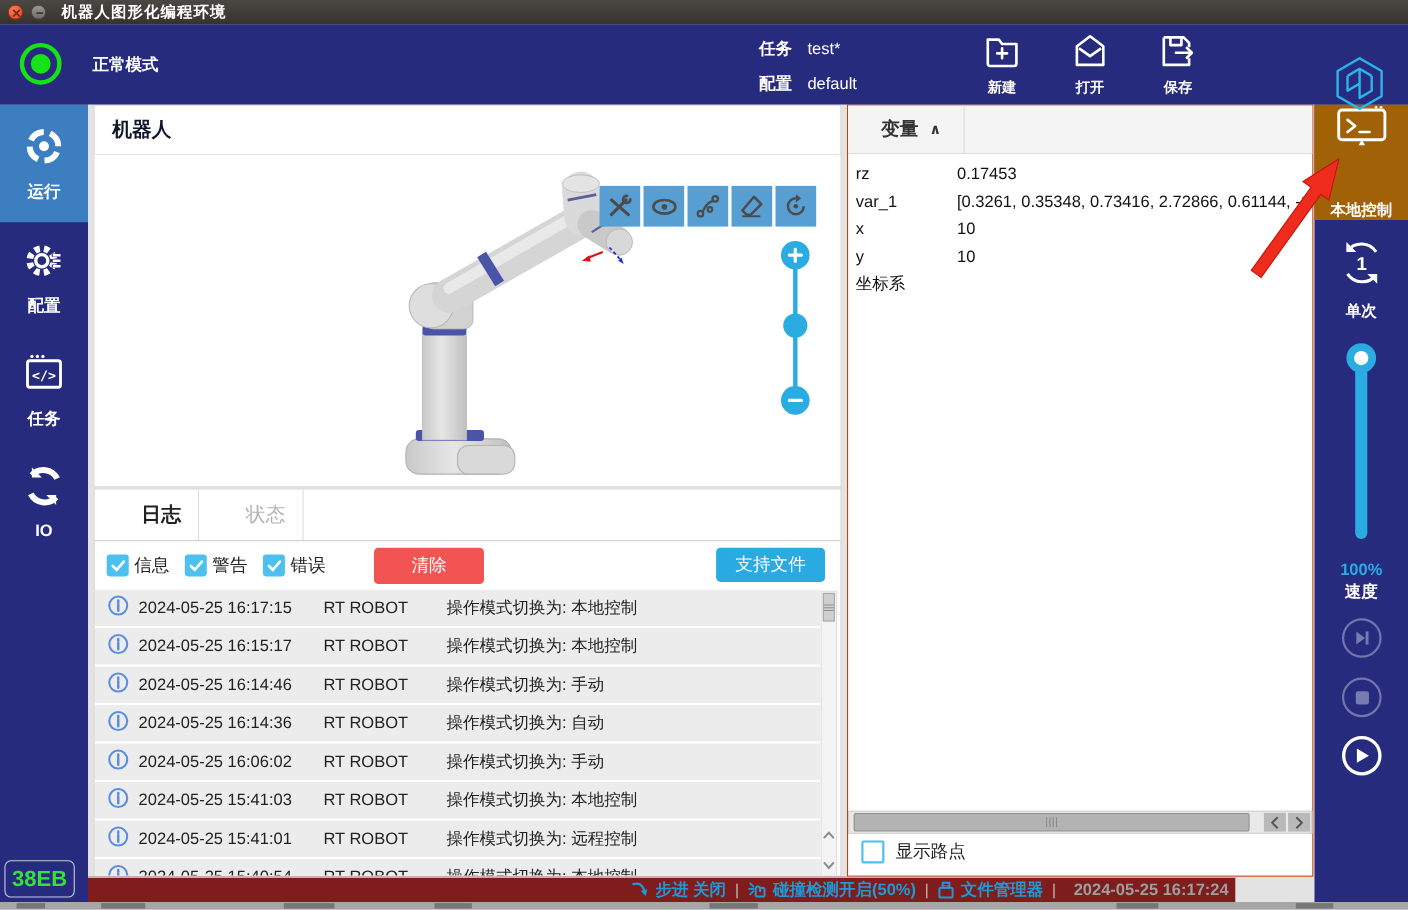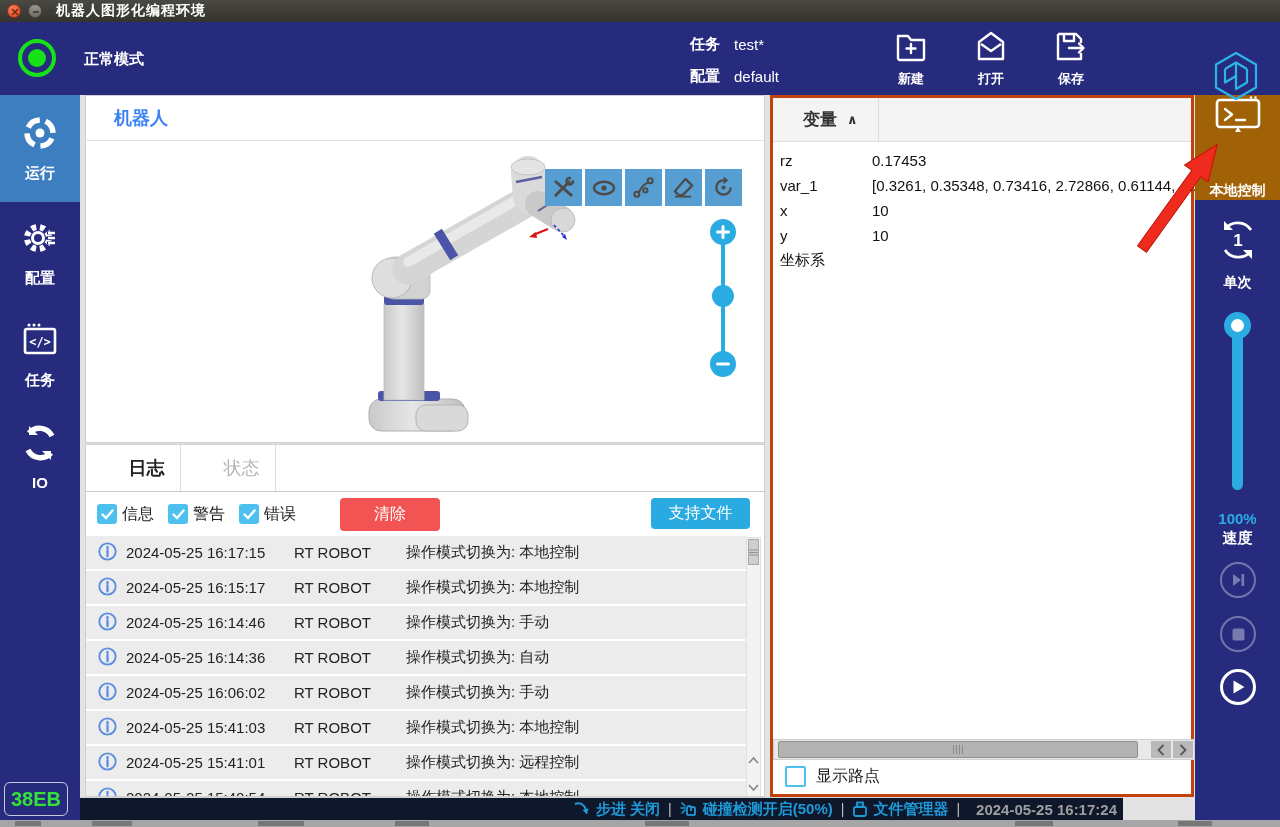--- a/index.html
+++ b/index.html
@@ -40,21 +40,21 @@
   .badge { position:absolute; left:4px; bottom:4px; width:64px; height:34px; border:1px solid rgba(255,255,255,.75);
     border-radius:6px; color:#35e03a; font-size:20px; font-weight:bold; display:flex; align-items:center; justify-content:center; }
 
   
   .content-bg { position:absolute; left:80px; top:95px; width:1115px; height:725px; background:#e3e3e3; }
 
   
   .robot-panel { position:absolute; left:85px; top:95px; width:680px; height:348px; background:#fff;
     border:1px solid #cfcfcf; }
   .panel-header { height:45px; border-bottom:1px solid #e2e2e2; display:flex; align-items:center; }
-  .panel-header .ptitle { margin-left:28px; font-size:18px; font-weight:bold; color:#3b82f6; }
+  .panel-header .ptitle { margin-left:16px; font-size:18px; font-weight:bold; color:#0f172a; }
   .robot-view { position:relative; height:301px; background:#fff; overflow:hidden; }
   .view-toolbar { position:absolute; left:459px; top:28px; display:flex; gap:3px; }
   .vt-btn { width:37px; height:37px; background:#579fd3; display:flex; align-items:center; justify-content:center; cursor:pointer; }
   .zoomctl { position:absolute; left:622px; top:78px; width:30px; height:160px; }
   .zoomctl .zline { position:absolute; left:13px; top:14px; width:4px; height:128px; background:#2aace3; }
   .zbtn { position:absolute; left:2px; width:26px; height:26px; border-radius:50%; background:#2aace3;
     display:flex; align-items:center; justify-content:center; cursor:pointer; }
   .zknob { position:absolute; left:4px; top:66px; width:22px; height:22px; border-radius:50%; background:#2aace3; cursor:pointer; }
 
   
@@ -81,21 +81,21 @@
   .logrow .t { margin-left:8px; width:168px; }
   .logrow .s { width:112px; }
   .logrow .m { flex:1; }
   .log-vscroll { position:absolute; right:3px; top:92px; width:15px; height:260px; background:#f3f3f3; border:1px solid #e0e0e0; }
   .log-thumb { position:absolute; left:1px; top:1px; width:11px; height:26px; background:#cfcfcf; border:1px solid #a8a8a8;
     display:flex; align-items:center; justify-content:center; }
   .log-chevrons { position:absolute; right:3px; top:308px; width:15px; height:44px; display:flex; flex-direction:column;
     align-items:center; justify-content:space-between; }
 
   
-  .right-panel { position:absolute; left:770px; top:95px; width:424px; height:702px; background:#fff; border:3px solid #c2410c; }
+  .right-panel { position:absolute; left:770px; top:95px; width:424px; height:702px; background:#fff; border:1px solid #c2410c; }
   .vars-header { position:relative; height:44px; background:#f4f4f4; border-bottom:1px solid #ddd;
     display:flex; align-items:center; }
   .vars-header .vtitle { margin-left:30px; font-size:17px; font-weight:bold; color:#333; }
   .vars-header .caret { margin-left:10px; font-size:13px; font-weight:bold; color:#333; }
   .vars-header .vdiv { position:absolute; left:105px; top:0; width:1px; height:44px; background:#ddd; }
   .vars-rows { position:absolute; left:0; top:50px; width:422px; }
   .varrow { display:flex; height:25px; align-items:center; font-size:15px; color:#111; overflow:hidden; }
   .varrow .vn { width:99px; padding-left:7px; flex:none; }
   .varrow .vv { flex:1; white-space:nowrap; overflow:hidden; }
   .hscroll { position:absolute; left:0px; top:641px; width:422px; height:21px; background:#e9e9e9; border:1px solid #cfcfcf; }
@@ -119,21 +119,21 @@
     border:7px solid #2aace3; cursor:pointer; }
   .speed-text { position:absolute; left:0; top:415px; width:85px; text-align:center; }
   .speed-text .pv { color:#2aace3; font-size:15px; font-weight:bold; }
   .speed-text .pl { color:#fff; font-size:15px; font-weight:bold; margin-top:2px; }
   .cir-btn { position:absolute; left:25px; width:36px; height:36px; border-radius:50%; display:flex;
     align-items:center; justify-content:center; cursor:pointer; }
   .cir-dim { border:2px solid rgba(255,255,255,.35); }
   .cir-play { border:3px solid #fff; }
 
   
-  .statusbar { position:absolute; left:80px; top:797px; width:1043px; height:23px; background:#0f172a;
+  .statusbar { position:absolute; left:80px; top:797px; width:1043px; height:23px; background:#7f1d1d;
     border-top:1px solid #d5d5d5; display:flex; align-items:center; justify-content:flex-end; z-index:4; }
   .sb-item { display:flex; align-items:center; gap:5px; color:#1d9ad8; font-size:15px; font-weight:bold; }
   .sb-sep { color:#c0c0c0; margin:0 8px; font-size:14px; }
   .sb-time { color:#9e9e9e; font-size:15px; font-weight:bold; margin-left:8px; margin-right:6px; }
   .bottomstrip { position:absolute; left:0; top:820px; width:1280px; height:7px; background:#a6a6a6; z-index:6; }
   .bseg { position:absolute; top:1px; height:5px; background:#777; }
 
   
   .popup { position:absolute; left:916px; top:97px; width:277px; height:46px; background:#262b7e;
     box-shadow:0 3px 10px rgba(0,0,0,.35); display:flex; align-items:center; z-index:40; cursor:pointer; }

